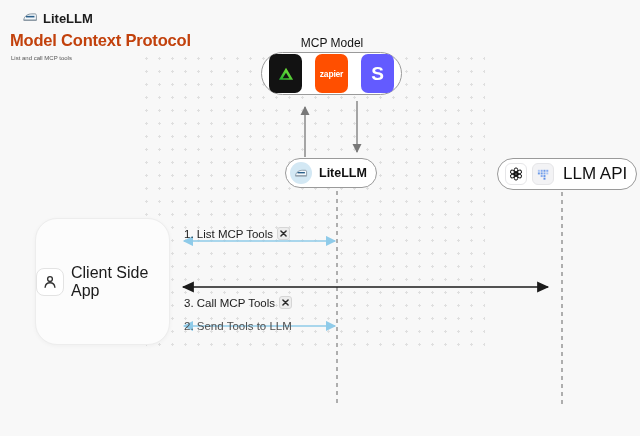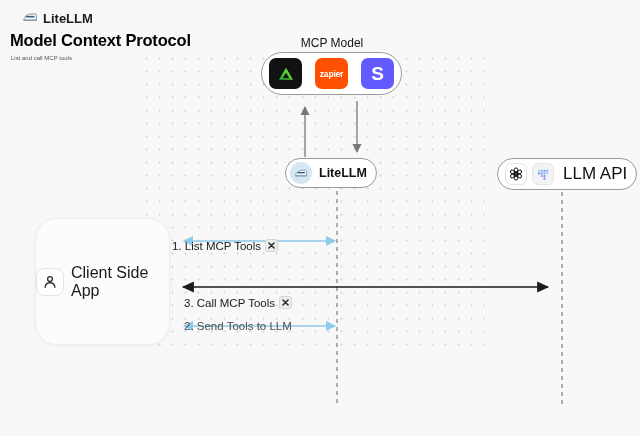--- a/index.html
+++ b/index.html
@@ -10,30 +10,30 @@
   .dots { position:absolute; left:140px; top:52px; width:345px; height:296px;
     background-image:radial-gradient(#d7d7d7 1px, transparent 1.2px);
     background-size:13px 13px; opacity:.75; }
 
   .connectors { position:absolute; inset:0; pointer-events:none; }
 
   
   .brand { position:absolute; left:22px; top:9px; display:flex; align-items:center; gap:5px;
     font-size:13px; font-weight:600; color:#1c1c1c; }
   .title { position:absolute; left:10px; top:31px; font-size:16.5px; font-weight:700;
-    letter-spacing:-0.2px; color:#000000; }
+    letter-spacing:-0.2px; color:#c2410c; }
   .subtitle { position:absolute; left:11px; top:55px; font-size:6px; color:#555; }
 
   
   .mcp-label { position:absolute; left:262px; top:36px; width:140px; text-align:center;
     font-size:12px; font-weight:500; color:#141414; }
   .mcp-pill { position:absolute; left:261px; top:52px; width:141px; height:43px;
     background:#fff; border:1px solid #9a9a9a; border-radius:22px;
     display:flex; align-items:center; justify-content:center; gap:13px; }
-  .tool-tile { width:33px; height:31px; border-radius:7px; display:flex;
+  .tool-tile { width:33px; height:39px; border-radius:7px; display:flex;
     align-items:center; justify-content:center; }
   .tile-dark { background:#121212; }
   .tile-zapier { font-size:8.5px; font-weight:700; color:#fff; letter-spacing:-0.2px; }
   .tile-stripe { font-size:19px; font-weight:700; color:#fff; }
 
   
   .node-pill { position:absolute; background:#fff; border:1px solid #9a9a9a;
     display:flex; align-items:center; }
   .litellm-pill { left:285px; top:158px; width:92px; height:30px; border-radius:15px;
     gap:7px; padding-left:4px; }
@@ -51,21 +51,21 @@
     background:#fcfcfc; border:1px solid #ededed; border-radius:22px;
     box-shadow:0 1px 4px rgba(0,0,0,0.04);
     display:flex; align-items:center; justify-content:center; gap:7px; }
   .person-sq { width:28px; height:28px; border-radius:8px; background:#fff;
     border:1px solid #e3e3e3; display:flex; align-items:center; justify-content:center; flex:0 0 auto; }
   .client-box .node-label { font-size:16px; font-weight:500; color:#1b1b1b; }
 
   
   .msg { position:absolute; display:flex; align-items:center; gap:4px;
     font-size:11.5px; font-weight:500; color:#1b1b1b; }
-  .msg-1 { left:172px; top:227px;margin-top:12px; }
+  .msg-1 { left:184px; top:227px; }
   .msg-2 { left:184px; top:272px; color:#4f4f4f;margin-top:48px; }
   .msg-3 { left:184px; top:296px; }
   .tools-key { width:13px; height:13px; border-radius:3px; background:#ededed;
     border:1px solid #d6d6d6; display:inline-flex; align-items:center; justify-content:center; }
 </style>
 </head>
 <body>
 
 <div class="canvas">
 

